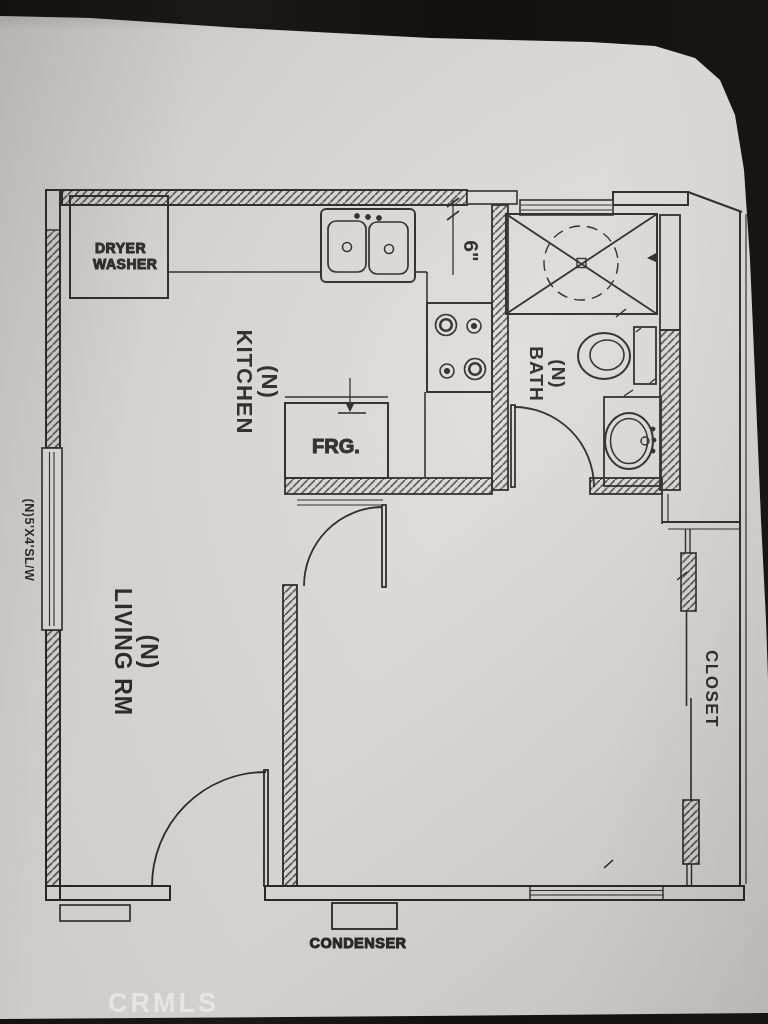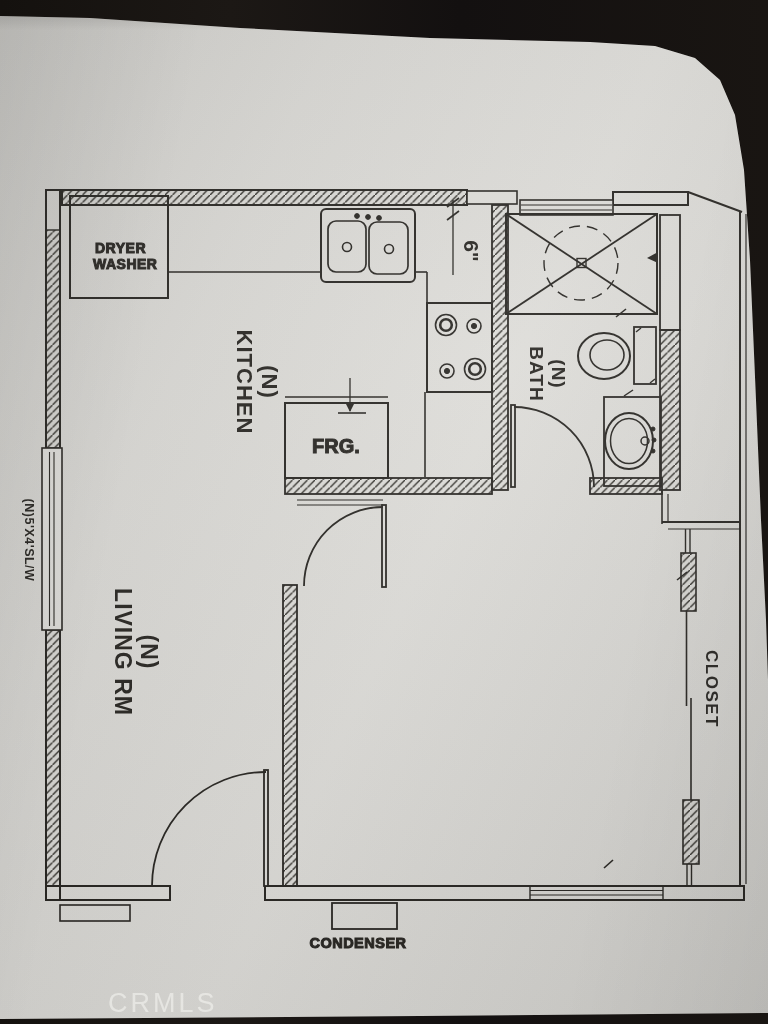--- a/index.html
+++ b/index.html
@@ -15,21 +15,21 @@
     background:
       linear-gradient(to bottom,rgba(0,0,0,0.20),rgba(0,0,0,0) 30px),
       radial-gradient(1200px 900px at 65% 35%,rgba(255,255,255,0.10),rgba(0,0,0,0.07)),
       linear-gradient(100deg,rgba(0,0,0,0.08),rgba(0,0,0,0) 22%,rgba(0,0,0,0) 78%,rgba(0,0,0,0.05));
     clip-path:polygon(0px 16px,90px 18px,240px 28px,430px 38px,590px 42px,655px 46px,695px 58px,
       720px 80px,735px 115px,744px 170px,750px 260px,756px 400px,761px 520px,766px 620px,768px 680px,
       768px 1013px,420px 1016px,0px 1019px);}
   svg{position:absolute;left:0;top:0;}
   svg text{font-family:"Liberation Sans",sans-serif;font-weight:bold;fill:#23211d;}
   #watermark{position:absolute;left:108px;top:988px;font-size:27px;letter-spacing:3px;
-    color:rgba(248,248,244,0.55);font-weight:400;}
+    color:rgba(248,248,244,0.55);font-weight:700;}
 </style>
 </head>
 <body>
 
 <div id="stage">
   <div id="paper"></div>
 
   <svg width="768" height="1024" viewBox="0 0 768 1024">
     <defs>
       <pattern id="hatch" patternUnits="userSpaceOnUse" width="7.5" height="7.5">

